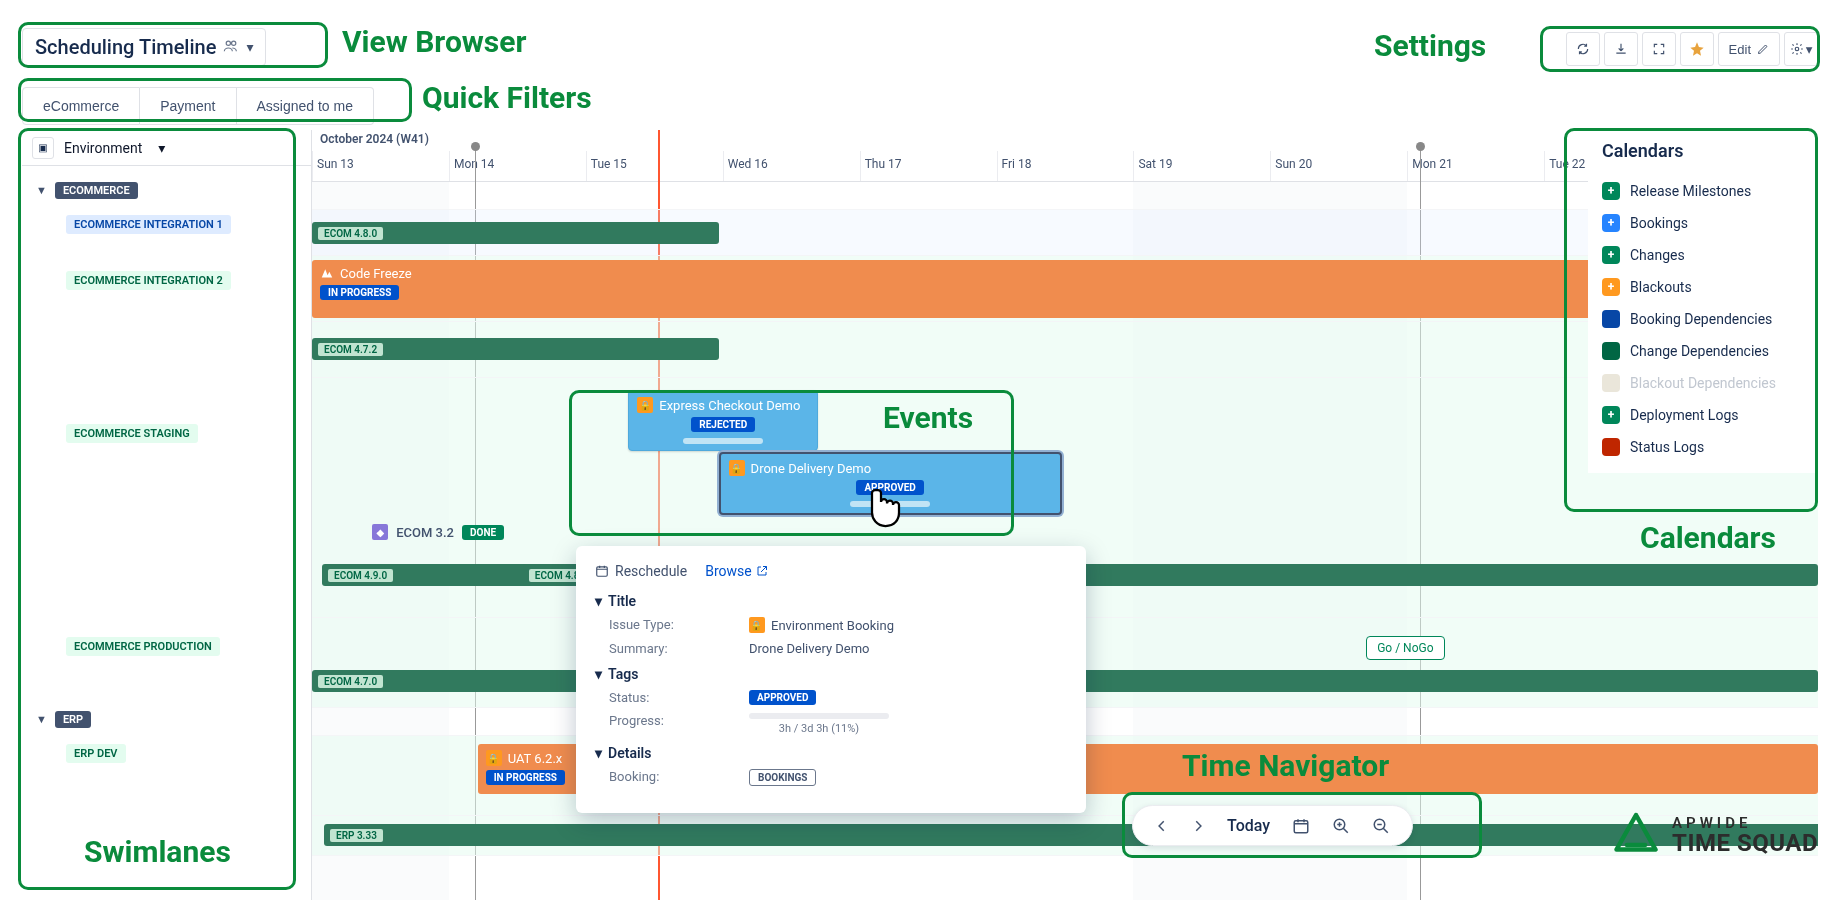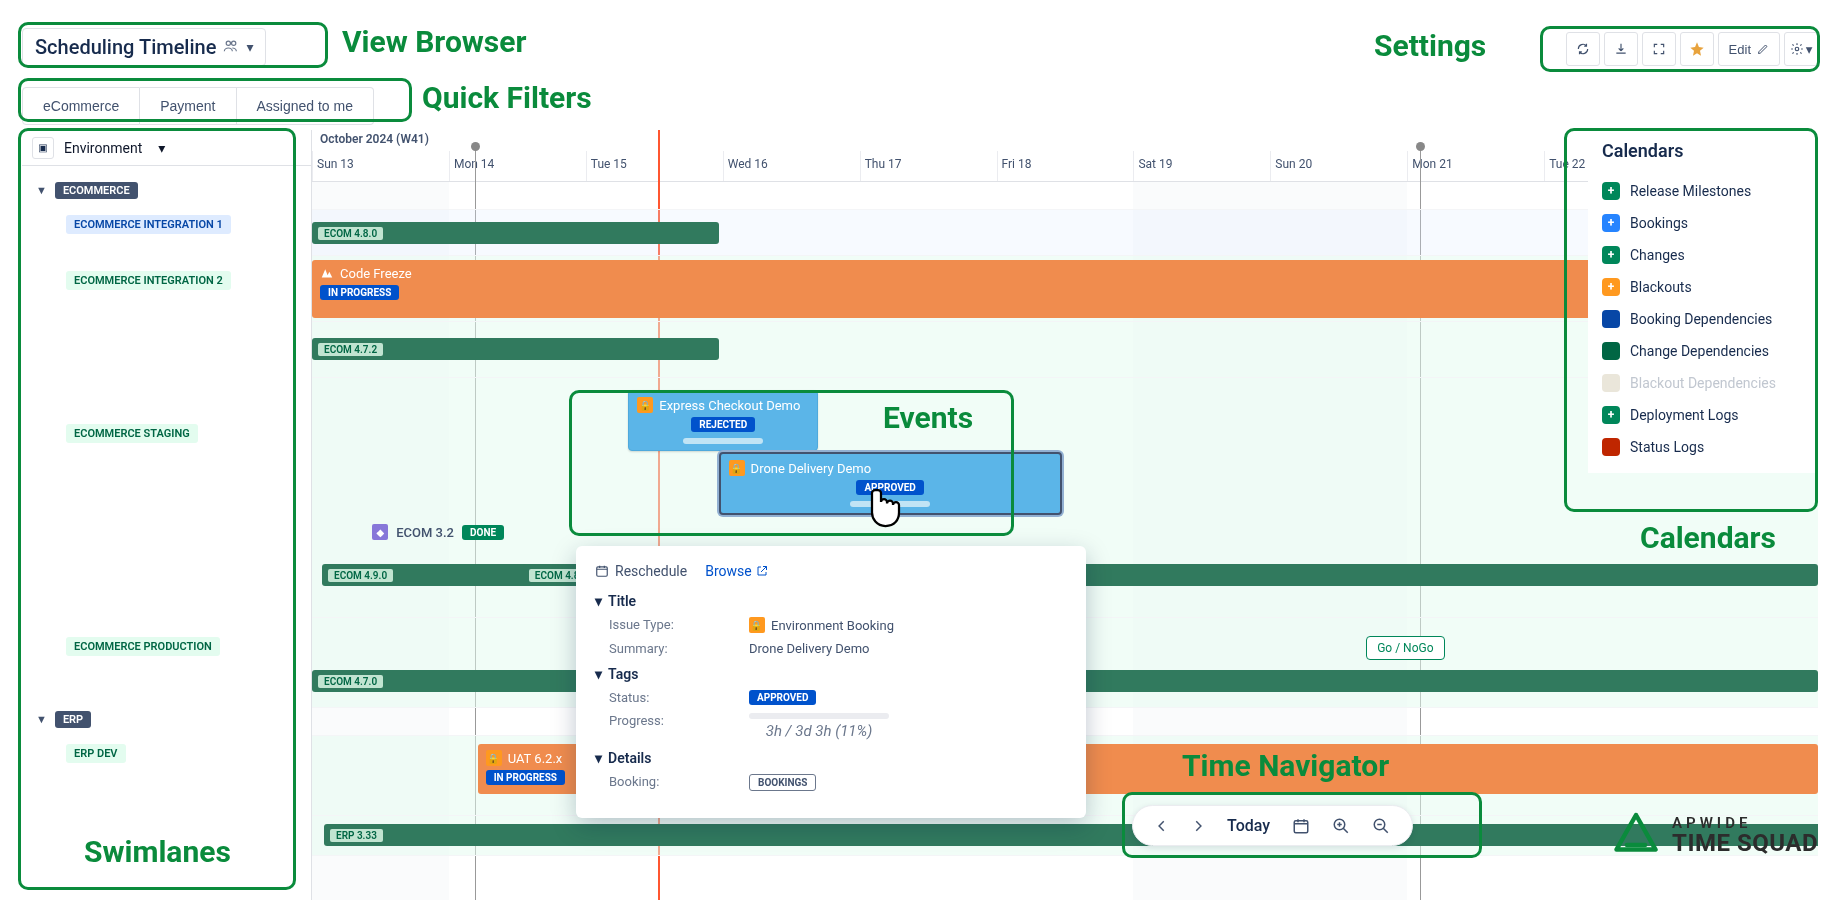--- a/index.html
+++ b/index.html
@@ -85,21 +85,21 @@
 .pop-section { margin-bottom: 10px; }
 .pop-section-title { font-weight: 600; font-size: 14px; display: flex; align-items: center; gap: 6px; margin-bottom: 8px; }
 .pop-field { display: flex; margin-bottom: 8px; padding-left: 14px; font-size: 13px; }
 .pop-label { width: 140px; color: #6B778C; }
 .pop-val { display: flex; align-items: center; gap: 6px; color: #42526E; }
 .pill-approved2 { background: #0052CC; color: #fff; padding: 2px 8px; border-radius: 3px; font-size: 10px; font-weight: 700; }
 .pill-bookings { border: 1px solid #6B778C; color: #42526E; padding: 2px 8px; border-radius: 3px; font-size: 10px; font-weight: 700; background: #fff; }
 .prog-small { display: flex; flex-direction: column; gap: 3px; }
 .prog-small .bar-bg { width: 140px; height: 6px; background: #EBECF0; border-radius: 3px; }
 .prog-small .bar-bg .fill { width: 11%; height: 100%; background: #42526E; border-radius: 3px; }
-.prog-text { font-size: 15px; color: #6B778C; font-style: italic; }
+.prog-text { font-size: 11px; color: #6B778C; }
 
 .calendars-panel { position: absolute; top: 130px; right: 22px; width: 230px; background: #fff; padding: 10px 14px; z-index: 200; }
 .calendars-panel h3 { font-size: 18px; font-weight: 600; margin-bottom: 14px; }
 .cal-item { display: flex; align-items: center; gap: 10px; padding: 7px 0; font-size: 14px; cursor: pointer; }
 .cal-item.disabled { color: #C1C7D0; }
 .cal-toggle { width: 18px; height: 18px; border-radius: 4px; display: flex; align-items: center; justify-content: center; color: #fff; font-size: 12px; font-weight: 700; }
 
 .time-nav { position: absolute; bottom: 54px; left: 1132px; background: #fff; border: 1px solid #EBECF0; border-radius: 26px; padding: 10px 22px; display: flex; align-items: center; gap: 22px; box-shadow: 0 2px 6px rgba(9,30,66,0.12); z-index: 300; }
 .tn-btn { color: #42526E; cursor: pointer; display: flex; align-items: center; font-size: 16px; }
 .tn-today { font-size: 16px; color: #172B4D; font-weight: 500; cursor: pointer; }

